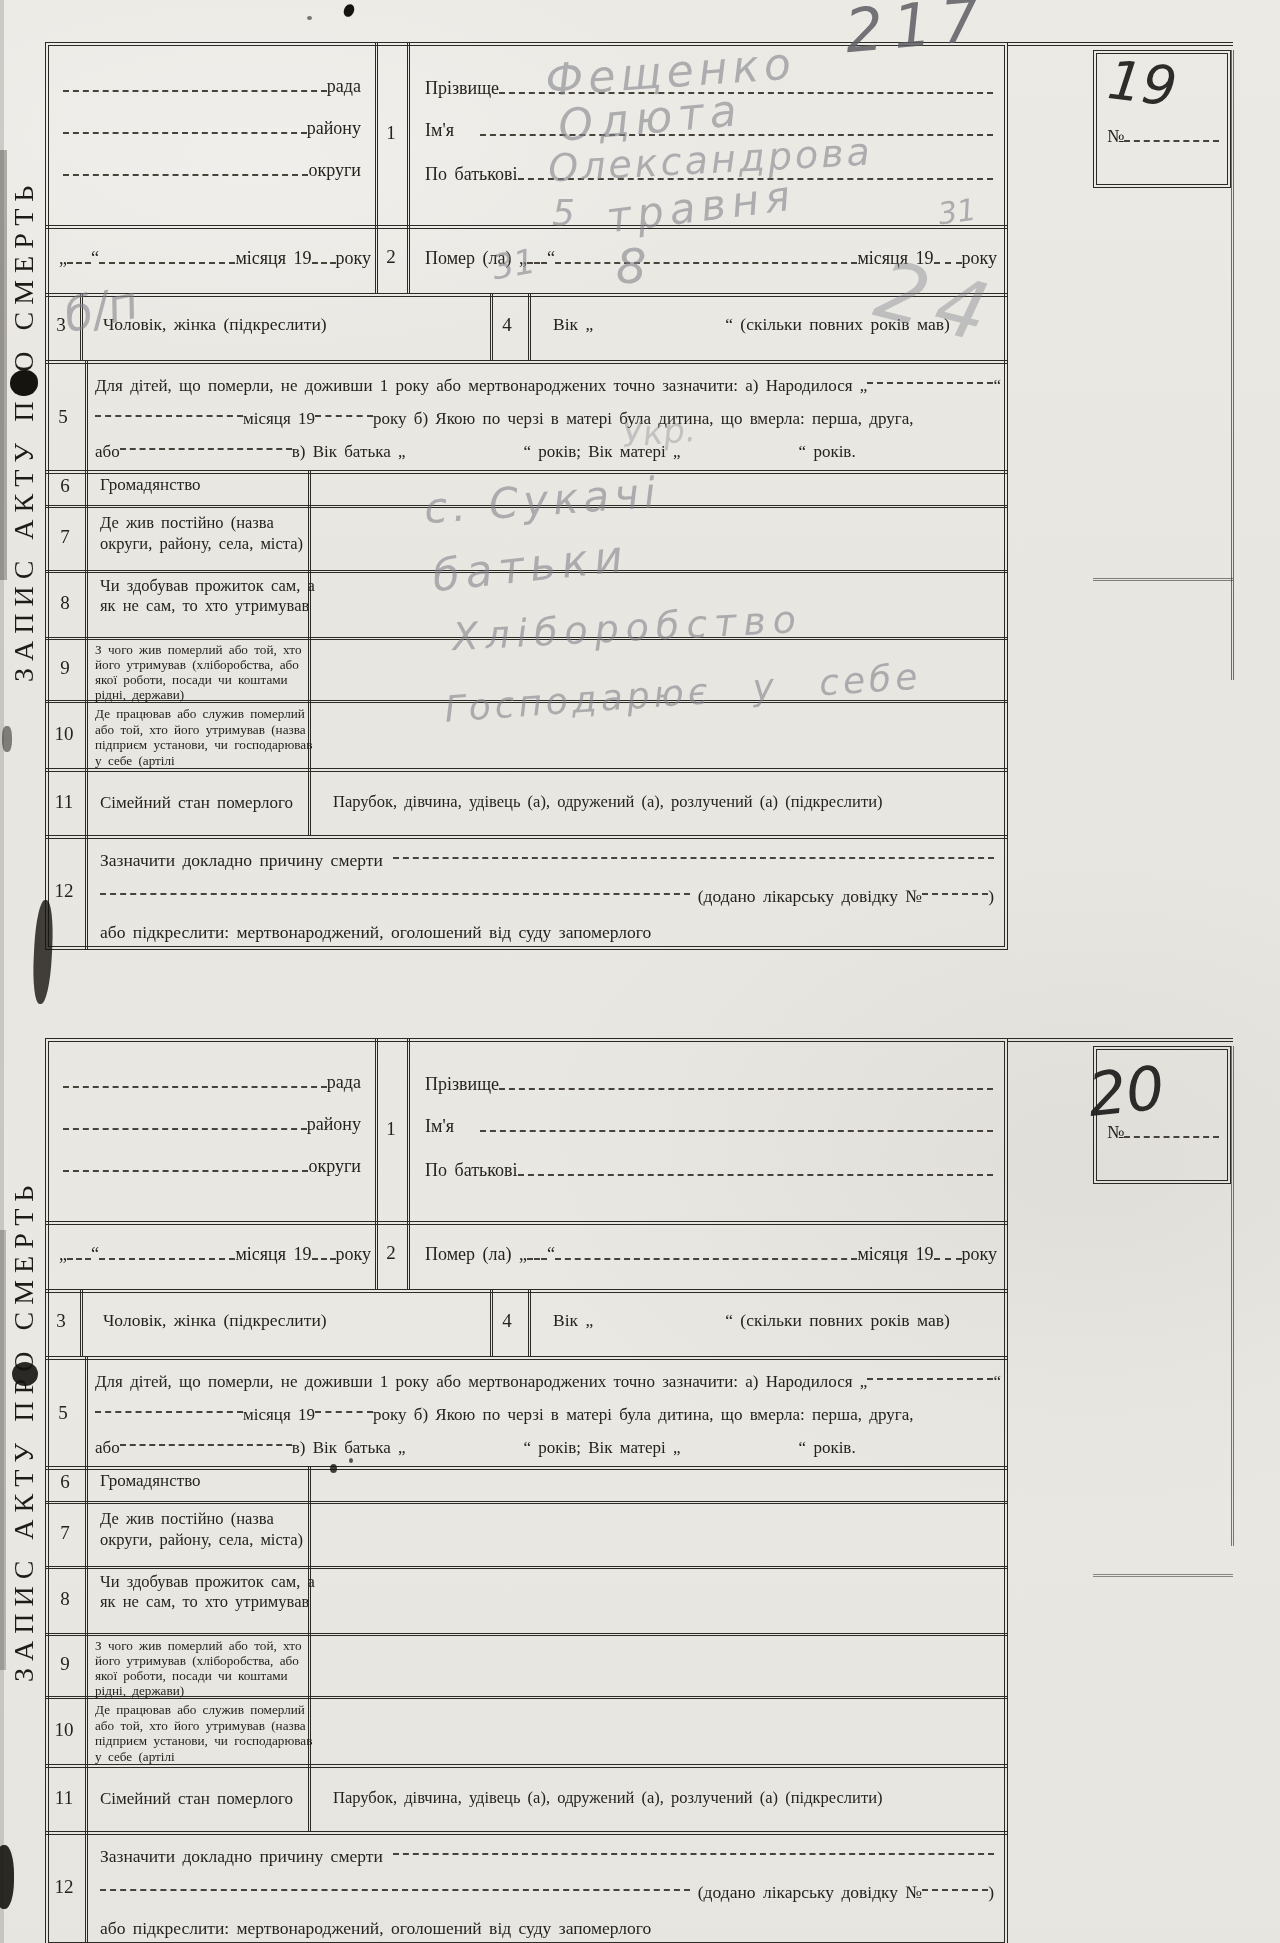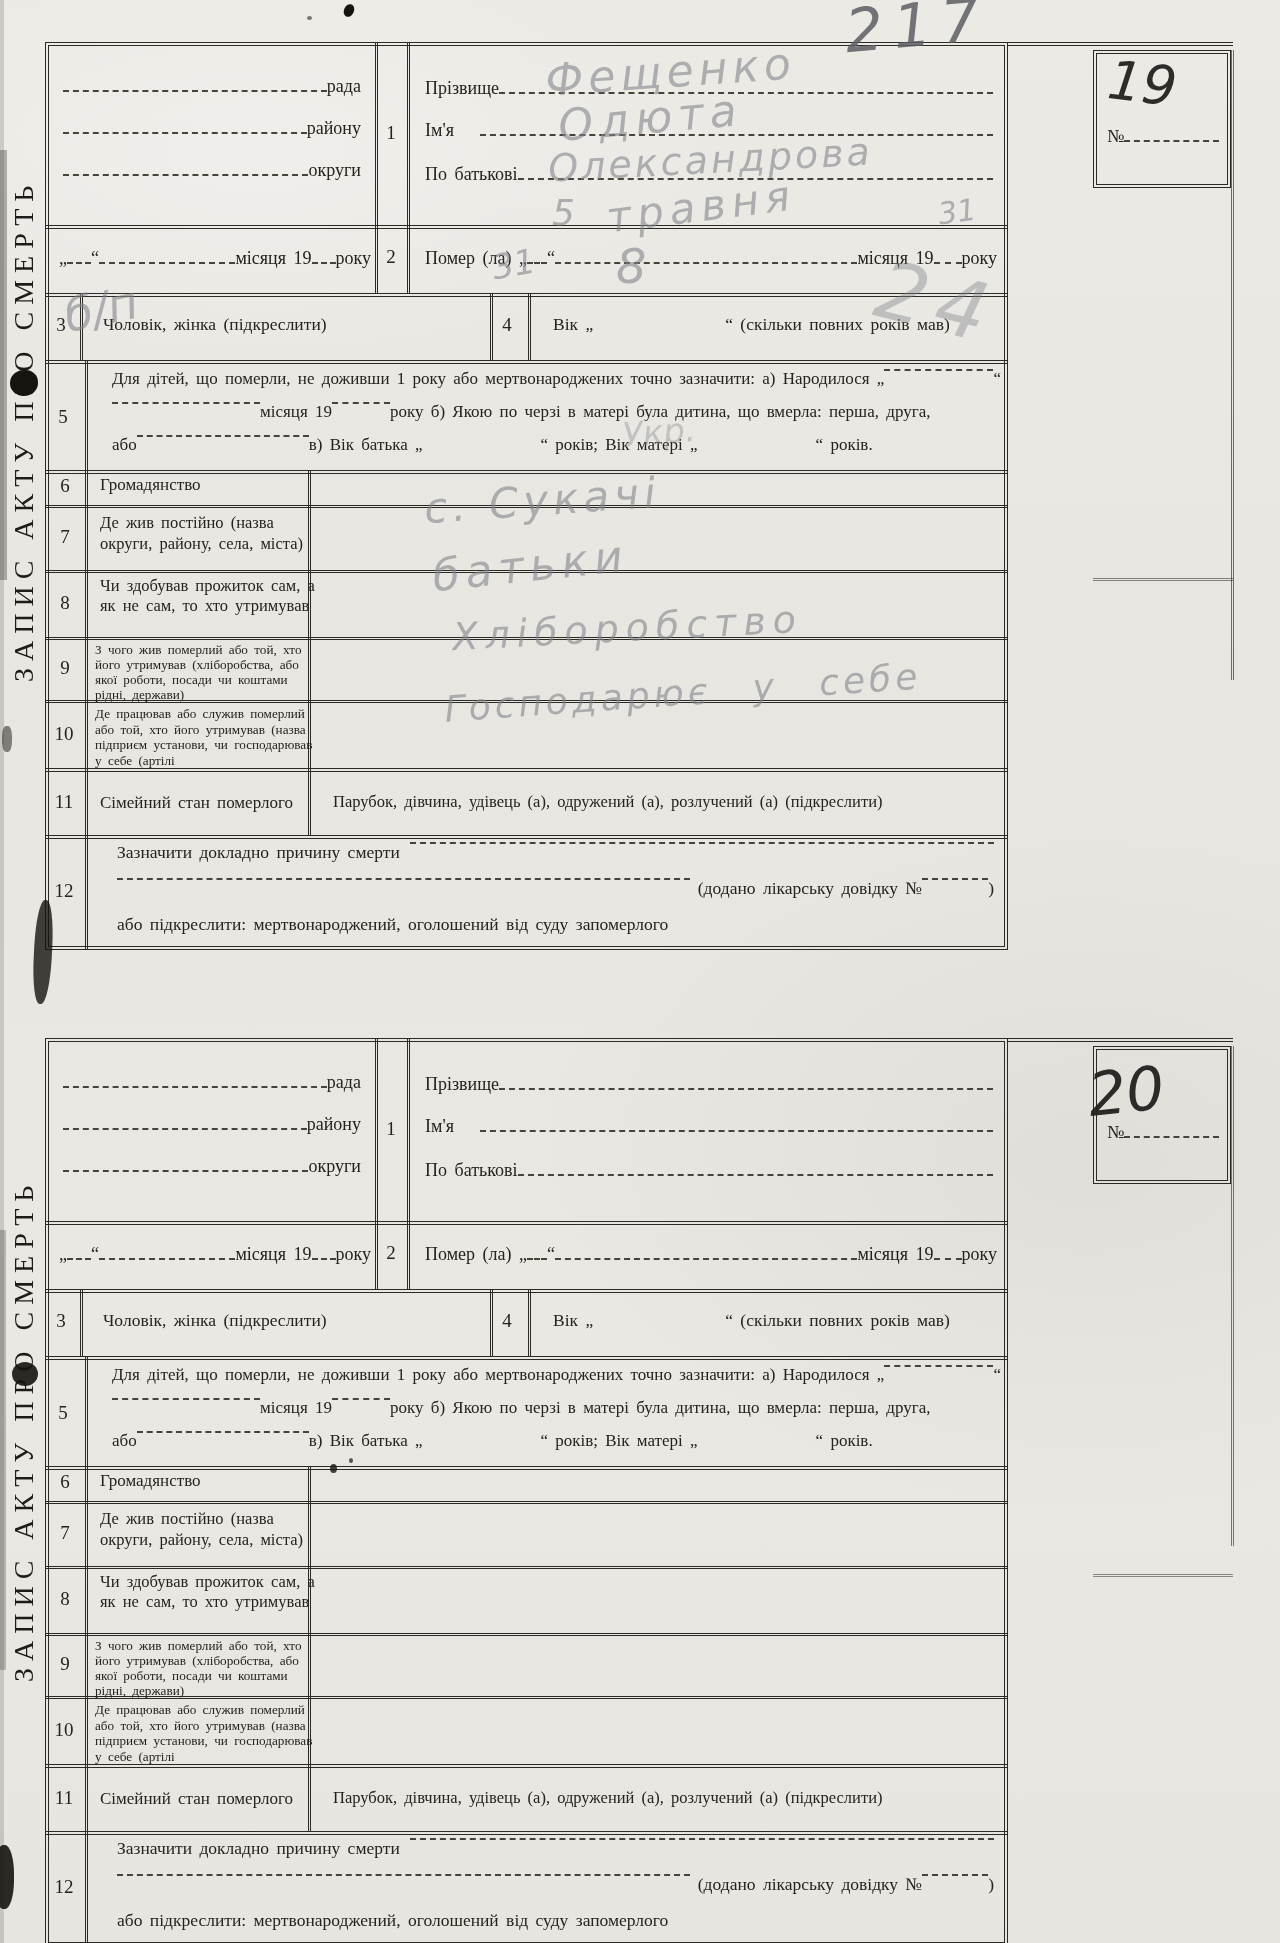--- a/index.html
+++ b/index.html
@@ -24,21 +24,21 @@
   .hl.thin { border-top:3px double #2c2a24; }
   .vl { position:absolute; width:0; border-left:3px double #2c2a24; }
   .num { position:absolute; font-size:19px; text-align:center; width:24px; }
   .pt { font-size:18px; white-space:nowrap; word-spacing:3px; }
   .rl { position:absolute; word-spacing:3px; }
   .fill { position:absolute; display:flex; align-items:flex-end; }
   .dash { border-bottom:2px dashed #47433a; height:0; margin-bottom:5px; }
   .grow { flex:1 1 auto; }
   .sp { display:inline-block; }
   .nbox { position:absolute; border:4px double #2c2a24; }
-  .p5line { display:flex; align-items:flex-start; height:33px;margin-left:17px; }
+  .p5line { display:flex; align-items:center; height:33px; }
   .p5line span { white-space:nowrap; }
   .hw { position:absolute; font-family:"DejaVu Sans", sans-serif; font-style:italic;
         white-space:nowrap; color:#84858c; opacity:.6; pointer-events:none; }
   .pencil-dark { color:#5d5e64; opacity:.85; }
   .ink { color:#232220; opacity:.95; }
   .side { position:absolute; font-size:28px; letter-spacing:7px; white-space:nowrap;
           transform:rotate(-90deg); transform-origin:0 0; color:#1e1c18; }
   .blob { position:absolute; background:#16140f; border-radius:50%; }
   .edge { position:absolute; left:0; background:rgba(38,34,29,.32); }
 </style>

